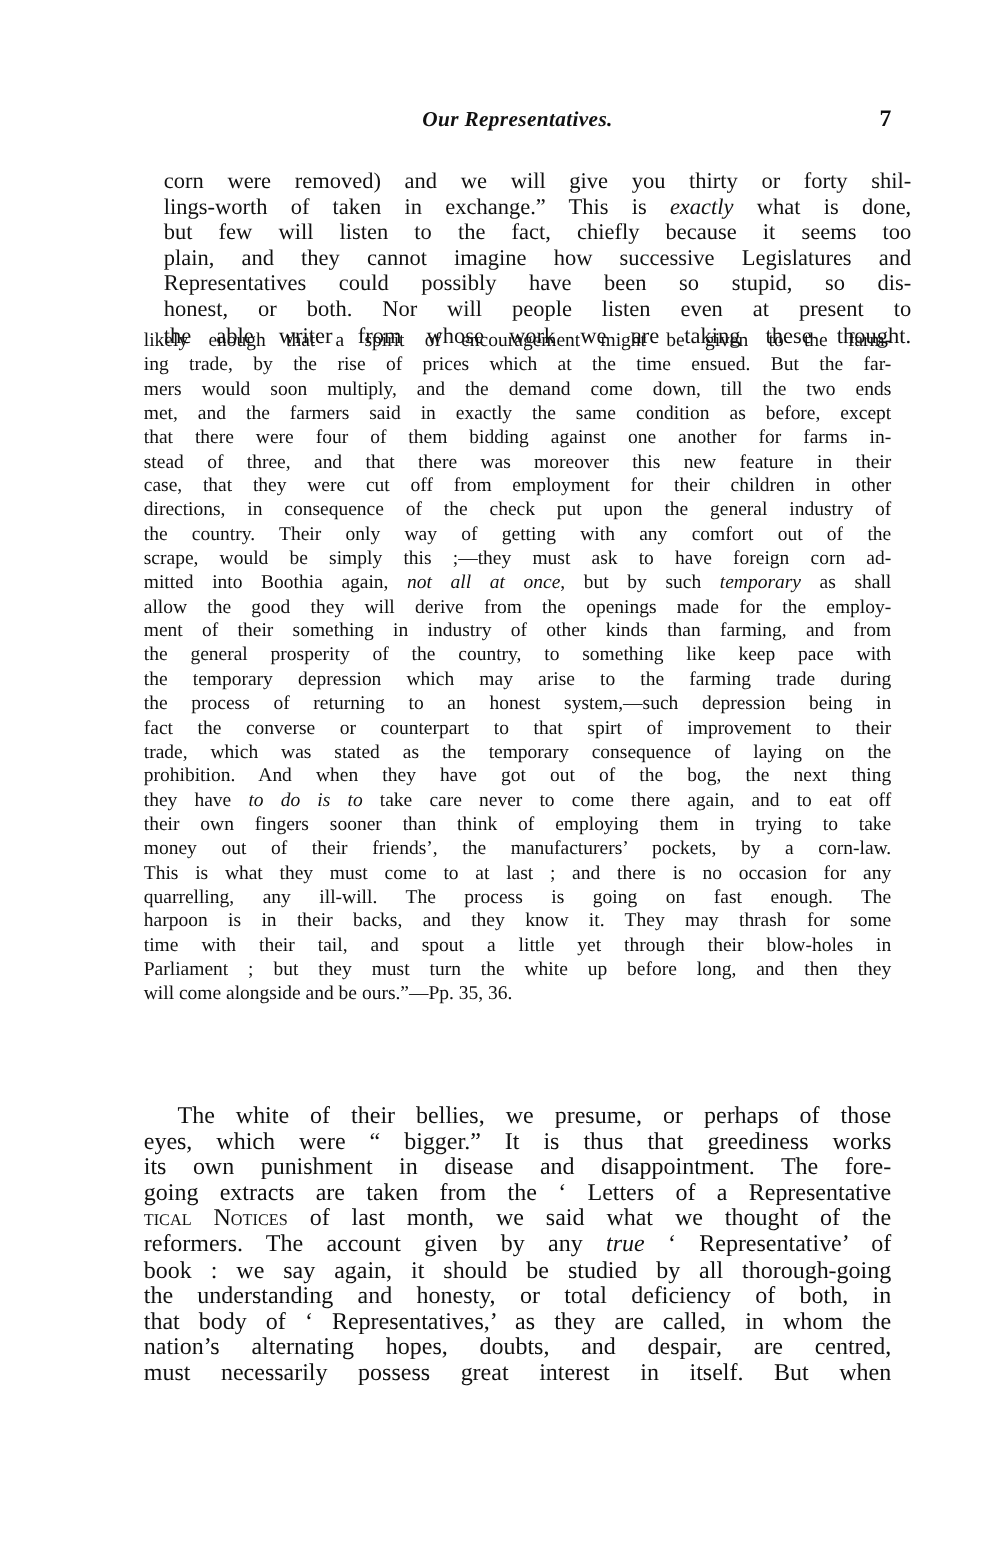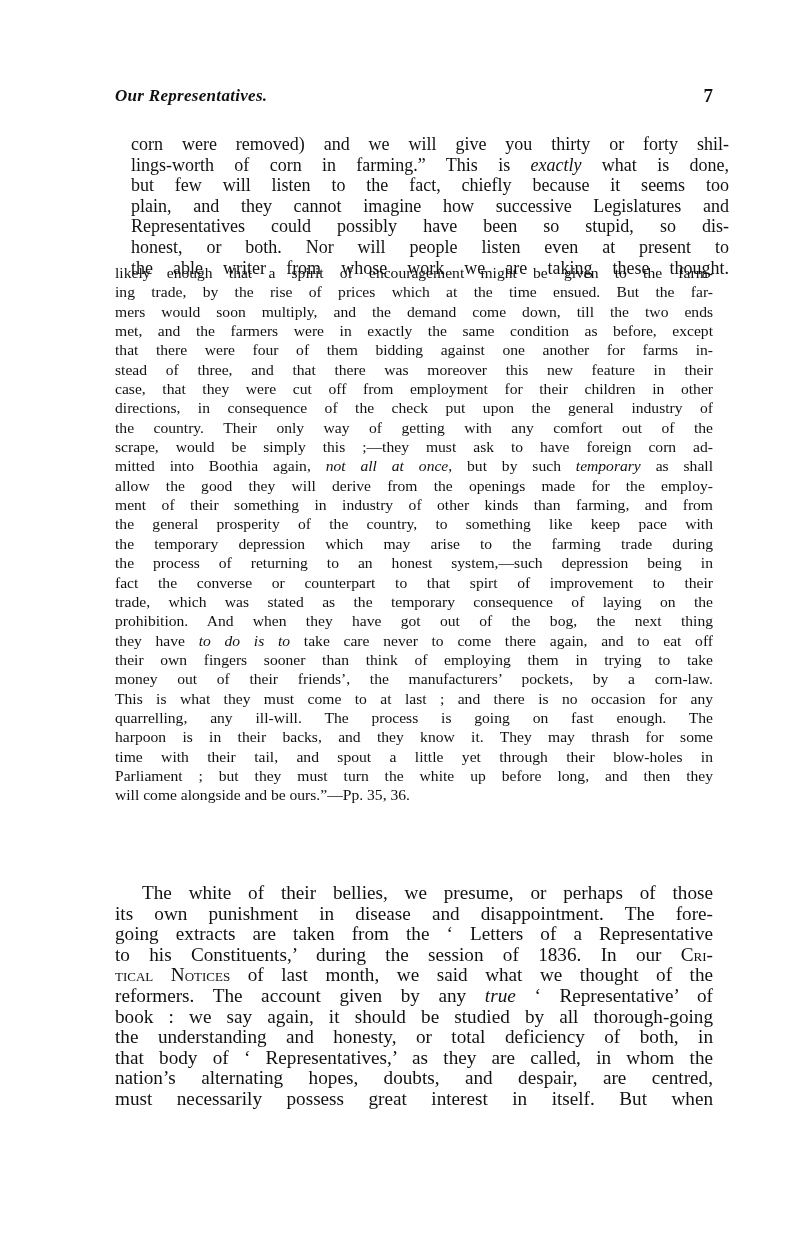--- a/index.html
+++ b/index.html
@@ -1,19 +1,19 @@
 <!DOCTYPE html>
 <html><head>
 <meta charset="utf-8">
 <style>
   html, body { margin: 0; padding: 0; background: #ffffff; }
   body { width: 806px; height: 1249px; position: relative; overflow: hidden; color: #111; }
   .page { position: absolute; left: 115px; top: 0; width: 598px; font-family: "Liberation Serif", "DejaVu Serif", serif; }
   .running-head { position: absolute; top: 86px; left: 0; width: 598px; height: 24px; }
-  .running-title { position: absolute; left: 0; right: 0; text-align: left; font-style: italic; font-weight: bold; font-size: 17px; letter-spacing: 0.3px; }
+  .running-title { position: absolute; left: 0; right: 0; text-align: center; font-style: italic; font-weight: bold; font-size: 17px; letter-spacing: 0.3px; }
   .page-number { position: absolute; right: 0; top: -1px; font-weight: bold; font-size: 19px; }
   .body-text { position: absolute; top: 134px; left: 16px; width: 598px; font-size: 18px; line-height: 20.6px; text-align: justify; }
   .line { display: block; text-align: justify; text-align-last: justify; white-space: nowrap; }
   .line.last { text-align-last: left; }
   .quote { position: absolute; top: 263px; left: 0; width: 598px; font-size: 15.6px; line-height: 19.35px; }
   .para2 { position: absolute; top: 883px; left: 0; width: 598px; font-size: 19.2px; line-height: 20.6px; }
   .indent { padding-left: 27px; }
   .sc { font-variant: small-caps; }
   em { font-style: italic; }
 </style>
@@ -22,33 +22,33 @@
 
 <div class="page">
 
   <div class="running-head">
     <span class="running-title">Our Representatives.</span>
     <span class="page-number">7</span>
   </div>
 
   <div class="body-text">
     <span class="line">corn were removed) and we will give you thirty or forty shil-</span>
-    <span class="line"><span>lings-worth of corn in farming.”  This is </span><em>exactly</em><span> what is done,</span></span>
+    <span class="line"><span>lings-worth of taken in exchange.”  This is </span><em>exactly</em><span> what is done,</span></span>
     <span class="line">but few will listen to the fact, chiefly because it seems too</span>
     <span class="line">plain, and they cannot imagine how successive Legislatures and</span>
     <span class="line">Representatives could possibly have been so stupid, so dis-</span>
     <span class="line">honest, or both.  Nor will people listen even at present to</span>
     <span class="line">the able writer from whose work we are taking these thought.</span>
   </div>
 
   <div class="quote">
     <span class="line">likely enough that a spirit of encouragement might be given to the farm-</span>
     <span class="line">ing trade, by the rise of prices which at the time ensued.  But the far-</span>
     <span class="line">mers would soon multiply, and the demand come down, till the two ends</span>
-    <span class="line">met, and the farmers were in exactly the same condition as before, except</span>
+    <span class="line">met, and the farmers said in exactly the same condition as before, except</span>
     <span class="line">that there were four of them bidding against one another for farms in-</span>
     <span class="line">stead of three, and that there was moreover this new feature in their</span>
     <span class="line">case, that they were cut off from employment for their children in other</span>
     <span class="line">directions, in consequence of the check put upon the general industry of</span>
     <span class="line">the country.  Their only way of getting with any comfort out of the</span>
     <span class="line">scrape, would be simply this ;—they must ask to have foreign corn ad-</span>
     <span class="line"><span>mitted into Boothia again, </span><em>not all at once</em><span>, but by such </span><em>temporary</em><span> as shall</span></span>
     <span class="line">allow the good they will derive from the openings made for the employ-</span>
     <span class="line">ment of their something in industry of other kinds than farming, and from</span>
     <span class="line">the general prosperity of the country, to something like keep pace with</span>
@@ -63,23 +63,23 @@
     <span class="line">This is what they must come to at last ; and there is no occasion for any</span>
     <span class="line">quarrelling, any ill-will.  The process is going on fast enough.  The</span>
     <span class="line">harpoon is in their backs, and they know it.  They may thrash for some</span>
     <span class="line">time with their tail, and spout a little yet through their blow-holes in</span>
     <span class="line">Parliament ; but they must turn the white up before long, and then they</span>
     <span class="line last">will come alongside and be ours.”—Pp. 35, 36.</span>
   </div>
 
   <div class="para2">
     <span class="line indent">The white of their bellies, we presume, or perhaps of those</span>
+    <span class="line">eyes, which were “ bigger.”  It is thus that greediness works</span>
     <span class="line">its own punishment in disease and disappointment.  The fore-</span>
     <span class="line">going extracts are taken from the ‘ Letters of a Representative</span>
-    <span class="line"><span>to his Constituents,’ during the session of 1836.  In our </span><span class="sc">Cri-</span></span>
     <span class="line"><span class="sc">tical Notices</span><span> of last month, we said what we thought of the</span></span>
     <span class="line"><span>reformers.  The account given by any </span><em>true</em><span> ‘ Representative’ of</span></span>
     <span class="line">book :  we say again, it should be studied by all thorough-going</span>
     <span class="line">the understanding and honesty, or total deficiency of both, in</span>
     <span class="line">that body of ‘ Representatives,’ as they are called, in whom the</span>
     <span class="line">nation’s alternating hopes, doubts, and despair, are centred,</span>
     <span class="line">must necessarily possess great interest in itself.  But when</span>
   </div>
 
 </div>

